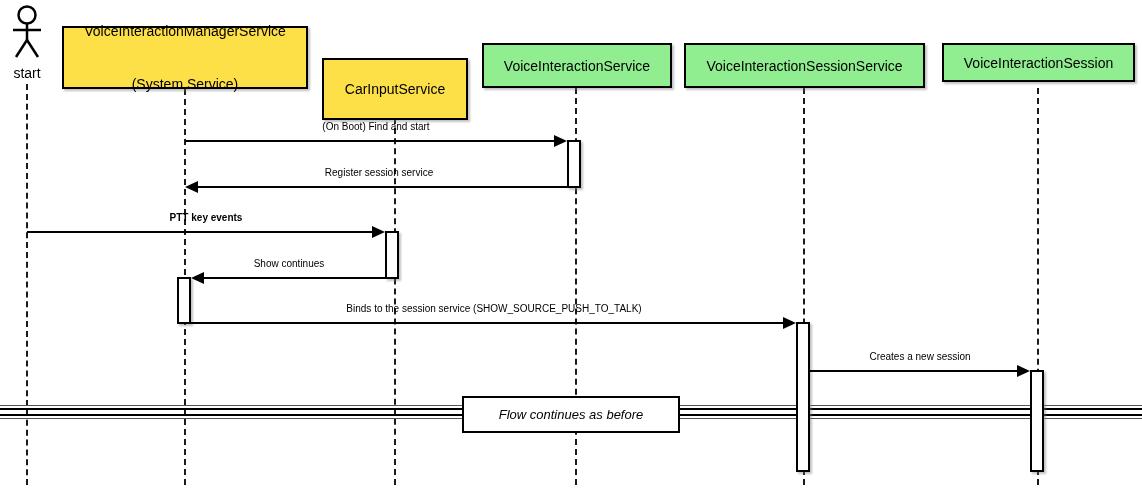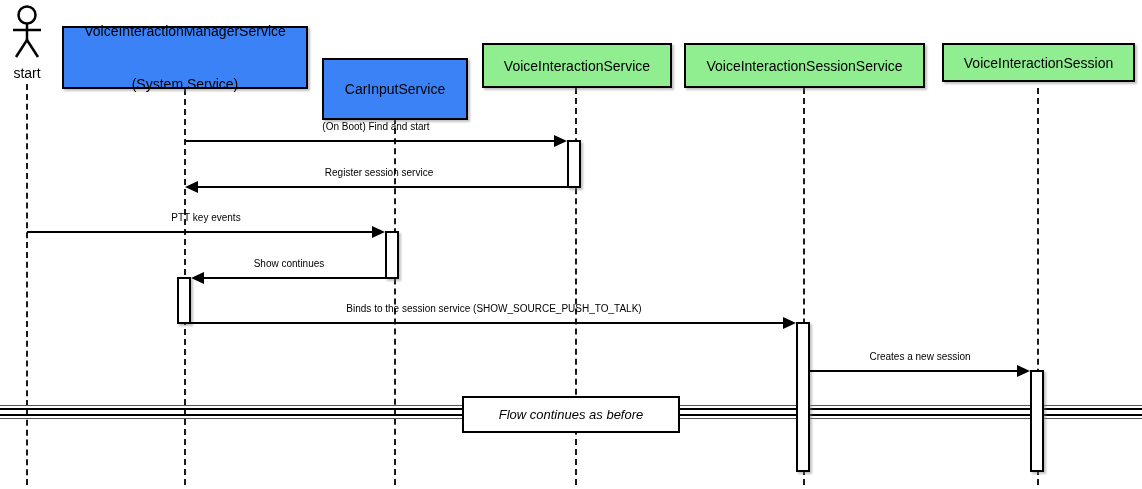--- a/index.html
+++ b/index.html
@@ -25,21 +25,21 @@
     display: flex;
     flex-direction: column;
     align-items: center;
     justify-content: center;
     font-size: 14px;
     color: #000000;
     text-align: center;
     line-height: 18px;
     box-shadow: 2px 2px 2px rgba(120,120,120,0.45);
   }
-  .pbox.cyan  { background: #3b82f6; gap: 35px; }
+  .pbox.cyan  { background: #fde047; gap: 35px; }
   .pbox.green { background: #90EE90; }
   
   .act {
     position: absolute;
     width: 14px;
     background: #ffffff;
     border: 2px solid #000000;
     box-sizing: border-box;
     box-shadow: 2px 2px 2px rgba(120,120,120,0.45);
   }
@@ -140,21 +140,21 @@
   <div class="act" style="left:1030px; top:370px; height:102px;"></div>
 
   <div class="msg-label" style="left:226px; top:121px; width:300px;">(On Boot) Find and start</div>
   <div class="msg-line" style="left:185px; top:140px; width:371px;"></div>
   <div class="arrow-right" style="left:554px; top:135px;"></div>
 
   <div class="msg-label" style="left:229px; top:167px; width:300px;">Register session service</div>
   <div class="msg-line" style="left:198px; top:186px; width:369px;"></div>
   <div class="arrow-left" style="left:185px; top:181px;"></div>
 
-  <div class="msg-label" style="left:56px; top:212px; width:300px;">PTT key events</div>
+  <div class="msg-label" style="left:56px; top:212px; width:300px;font-weight:bold;">PTT key events</div>
   <div class="msg-line" style="left:27px; top:231px; width:346px;"></div>
   <div class="arrow-right" style="left:372px; top:226px;"></div>
 
   <div class="msg-label" style="left:139px; top:258px; width:300px;">Show continues</div>
   <div class="msg-line" style="left:204px; top:277px; width:181px;"></div>
   <div class="arrow-left" style="left:191px; top:272px;"></div>
 
   <div class="msg-label" style="left:279px; top:303px; width:430px;">Binds to the session service (SHOW_SOURCE_PUSH_TO_TALK)</div>
   <div class="msg-line" style="left:191px; top:322px; width:593px;"></div>
   <div class="arrow-right" style="left:783px; top:317px;"></div>

